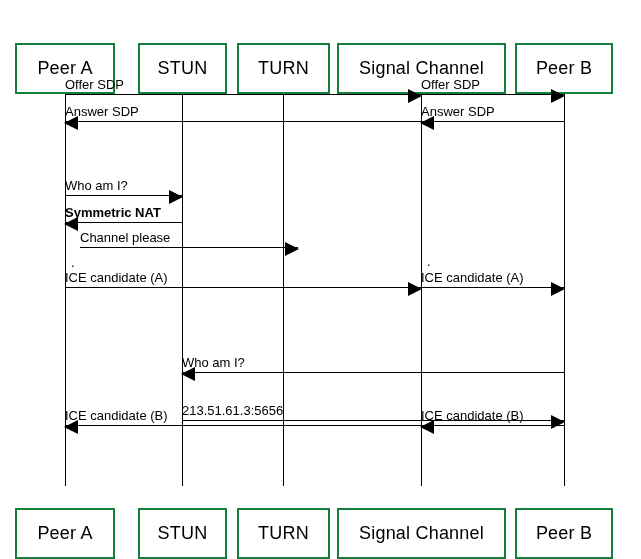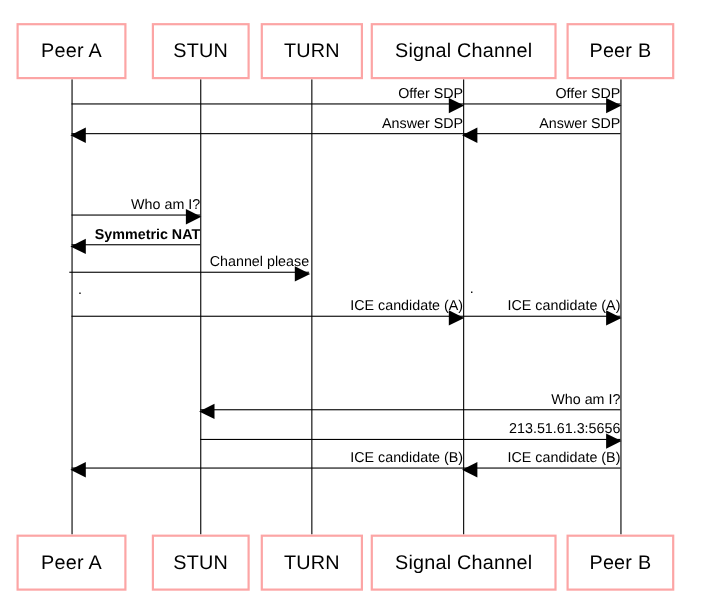--- a/index.html
+++ b/index.html
@@ -2,31 +2,31 @@
 <html><head>
 <meta charset="utf-8">
 <style>
   html, body { margin:0; padding:0; background:#ffffff; }
   .canvas {
     position:relative; width:641px; height:559px; background:#ffffff;
     font-family:"Liberation Sans", sans-serif; color:#000; overflow:hidden;
   }
   .pbox {
     position:absolute; box-sizing:border-box; height:51px;
-    border:2px solid #fca5a5; background:#fff;
+    border:2px solid #15803d; background:#fff;
     display:flex; align-items:center; justify-content:center;
-    font-size:18px; letter-spacing:0.2px;
+    font-size:18px; letter-spacing:0.2px;margin-top:22px;
   }
   .row-top .pbox { top:21px; }
   .row-bottom .pbox { top:486px; }
   .lifeline { position:absolute; top:72px; height:414px; width:1px; background:#000; }
   .msg { position:absolute; height:0; border-bottom:1px solid #000; }
   .msg .lbl {
     position:absolute; left:0; right:0; bottom:2px;
-    text-align:right; font-size:13px; white-space:nowrap;
+    text-align:left; font-size:13px; white-space:nowrap;
   }
   .arr {
     position:absolute; width:0; height:0; top:-5px;
     border-top:7px solid transparent; border-bottom:7px solid transparent;
   }
   .arr.right { right:-1px; border-left:14px solid #000; }
   .arr.left  { left:-1px;  border-right:14px solid #000; }
   .dot { position:absolute; font-size:13px; line-height:13px; }
 </style>
 </head>
@@ -93,37 +93,37 @@
     <span class="arr left"></span>
   </div>
   <div class="msg" style="left:65px;  top:195px; width:117px;">
     <span class="lbl">Who am I?</span>
     <span class="arr right"></span>
   </div>
   <div class="msg" style="left:65px;  top:222px; width:117px;font-weight:bold;">
     <span class="lbl">Symmetric NAT</span>
     <span class="arr left"></span>
   </div>
-  <div class="msg" style="left:63px;  top:247px; width:218px;">
+  <div class="msg" style="left:80px;  top:247px; width:218px;">
     <span class="lbl">Channel please</span>
     <span class="arr right"></span>
   </div>
   <div class="msg" style="left:65px;  top:287px; width:356px;">
     <span class="lbl">ICE candidate (A)</span>
     <span class="arr right"></span>
   </div>
   <div class="msg" style="left:421px; top:287px; width:143px;">
     <span class="lbl">ICE candidate (A)</span>
     <span class="arr right"></span>
   </div>
   <div class="msg" style="left:182px; top:372px; width:382px;">
     <span class="lbl">Who am I?</span>
     <span class="arr left"></span>
   </div>
-  <div class="msg" style="left:182px; top:399px; width:382px;">
+  <div class="msg" style="left:182px; top:420px; width:382px;">
     <span class="lbl">213.51.61.3:5656</span>
     <span class="arr right"></span>
   </div>
   <div class="msg" style="left:65px;  top:425px; width:356px;">
     <span class="lbl">ICE candidate (B)</span>
     <span class="arr left"></span>
   </div>
   <div class="msg" style="left:421px; top:425px; width:143px;">
     <span class="lbl">ICE candidate (B)</span>
     <span class="arr left"></span>

